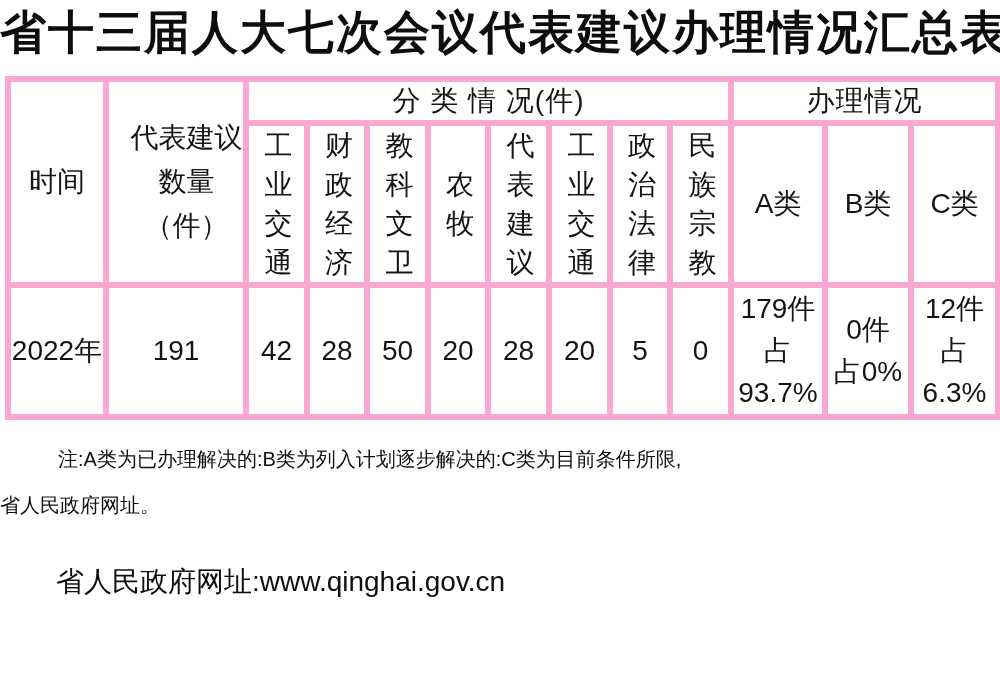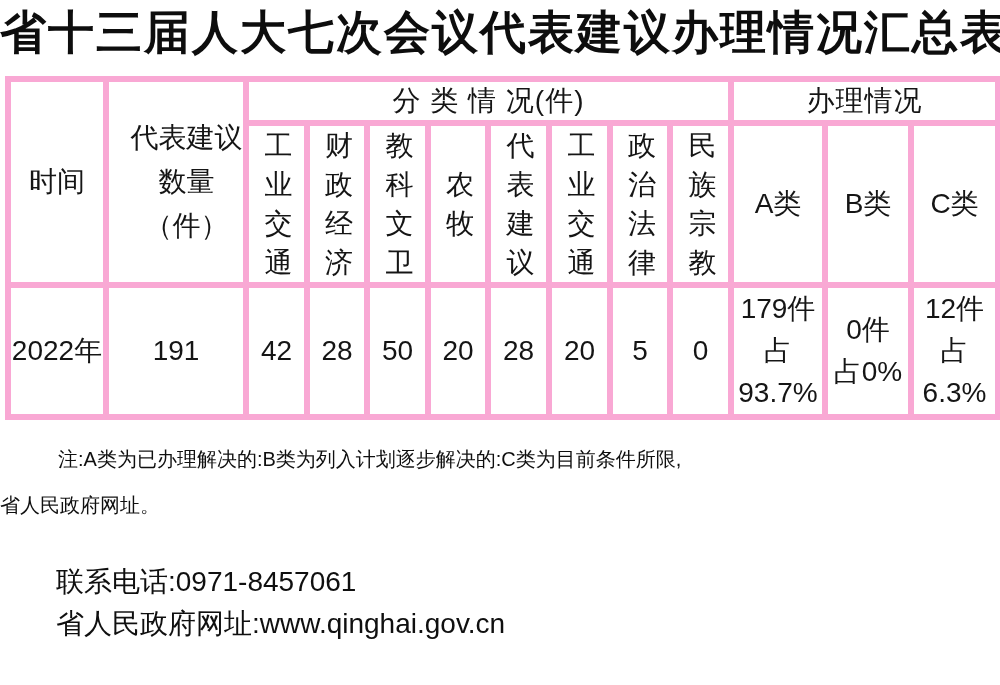--- a/index.html
+++ b/index.html
@@ -154,17 +154,16 @@
     </tr>
   </tbody>
     </table>
 
   <div class="note">
     <div class="indent">注:A类为已办理解决的:B类为列入计划逐步解决的:C类为目前条件所限,</div>
     <div>省人民政府网址。</div>
   </div>
 
   <div class="contact">
-    <div>联系电话:0971-8457061</div>
     <div>省人民政府网址:www.qinghai.gov.cn</div>
   </div>
 
 </div>
 
 </body></html>

